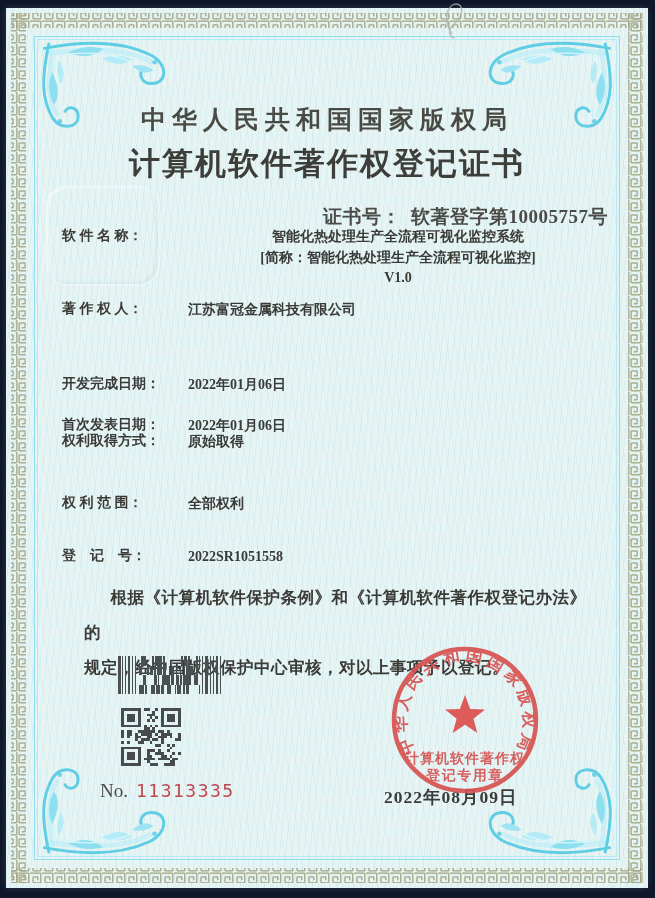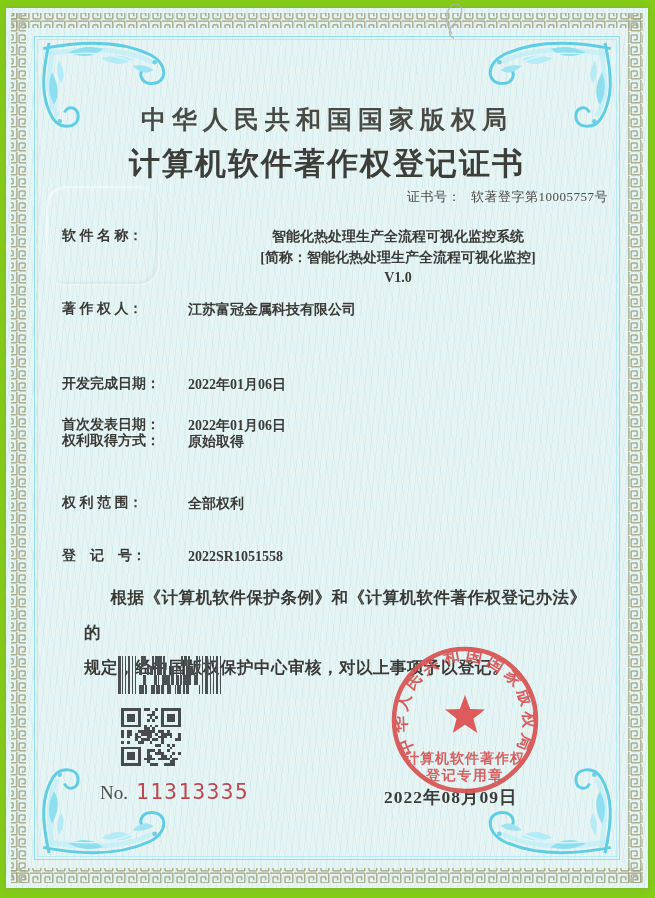--- a/index.html
+++ b/index.html
@@ -1,16 +1,16 @@
 <!DOCTYPE html>
 <html><head>
 <meta charset="utf-8">
 <style>
   html,body{margin:0;padding:0;background:#ffffff;}
-  .page{position:relative;width:655px;height:898px;background:#84cc16;overflow:hidden;
+  .page{position:relative;width:655px;height:898px;background:#0f172a;overflow:hidden;
         font-family:"Liberation Serif",serif;}
   .paper{position:absolute;left:6px;top:8px;width:642px;height:880px;
          background-color:#e7f4f4;
          background-image:
            repeating-linear-gradient(96deg, rgba(137,205,217,.16) 0 1px, transparent 1px 6px),
            repeating-linear-gradient(82deg, rgba(137,205,217,.11) 0 1px, transparent 1px 8px);
          box-shadow:0 0 6px rgba(110,125,125,.35);}
   .border-svg{position:absolute;left:0;top:0;}
   .cyan-line{position:absolute;inset:28px;border:1px solid #8fdff1;pointer-events:none;}
   .cyan-line::after{content:'';position:absolute;inset:2px;border:1px solid #b5eaf6;}
@@ -19,35 +19,35 @@
   .fl-tr{right:31px;top:31px;transform:scaleX(-1);}
   .fl-bl{left:31px;bottom:31px;transform:scaleY(-1);}
   .fl-br{right:31px;bottom:31px;transform:scale(-1,-1);}
   .emboss{position:absolute;left:40px;top:178px;width:112px;height:98px;border-radius:20px;
           box-shadow:inset 2px 2px 3px rgba(255,255,255,.85), inset -2px -2px 3px rgba(150,185,190,.28),
                      1px 1px 2px rgba(255,255,255,.7);opacity:.6;}
   .authority{position:absolute;left:0;right:0;top:95px;text-align:center;
              font-size:25px;font-weight:700;letter-spacing:6px;color:#49494438;color:#4a4a45;}
   .cert-title{position:absolute;left:0;right:0;top:135px;text-align:center;
               font-size:31px;font-weight:700;letter-spacing:2px;color:#3d3d39;}
-  .certno{position:absolute;right:40px;top:180px;font-size:13px;color:#4b4b48;
-          font-weight:400;letter-spacing:.5px;}
+  .certno{position:absolute;right:40px;top:196px;font-size:19px;color:#4b4b48;
+          font-weight:700;letter-spacing:.5px;}
   .certno .sp{margin-right:10px;}
   .row{position:absolute;left:56px;right:40px;display:flex;align-items:flex-start;
        font-size:14px;font-weight:700;color:#3a3a37;}
   .lbl{flex:0 0 126px;white-space:nowrap;}
   .val{flex:1;line-height:20.5px;}
   .val .vline{white-space:nowrap;text-align:center;}
   .statement{position:absolute;left:66px;width:518px;top:560px;margin:12px;
              font-size:16.5px;font-weight:700;color:#3a3a37;line-height:35px;letter-spacing:.5px;}
   .statement .sline1{text-indent:1.6em;}
   .barcode-box{position:absolute;left:112px;top:648px;}
   .qr-box{position:absolute;left:115px;top:700px;}
   .serial{position:absolute;left:94px;top:772px;font-size:19px;color:#4c4c49;}
-  .serial .num{font-family:"DejaVu Sans Mono",monospace;font-size:21px;color:#bf4750;
+  .serial .num{font-family:"DejaVu Sans Mono",monospace;font-size:18px;color:#bf4750;
                letter-spacing:1.5px;margin-left:8px;}
   .issue-date{position:absolute;left:378px;top:777px;font-size:17.5px;font-weight:700;
               letter-spacing:1px;color:#3b3b38;}
   .seal-box{position:absolute;left:383px;top:636px;width:152px;height:152px;}
   .artifact{position:absolute;left:0;top:0;pointer-events:none;}
 </style>
 </head>
 <body>
 
 <div class="page">

